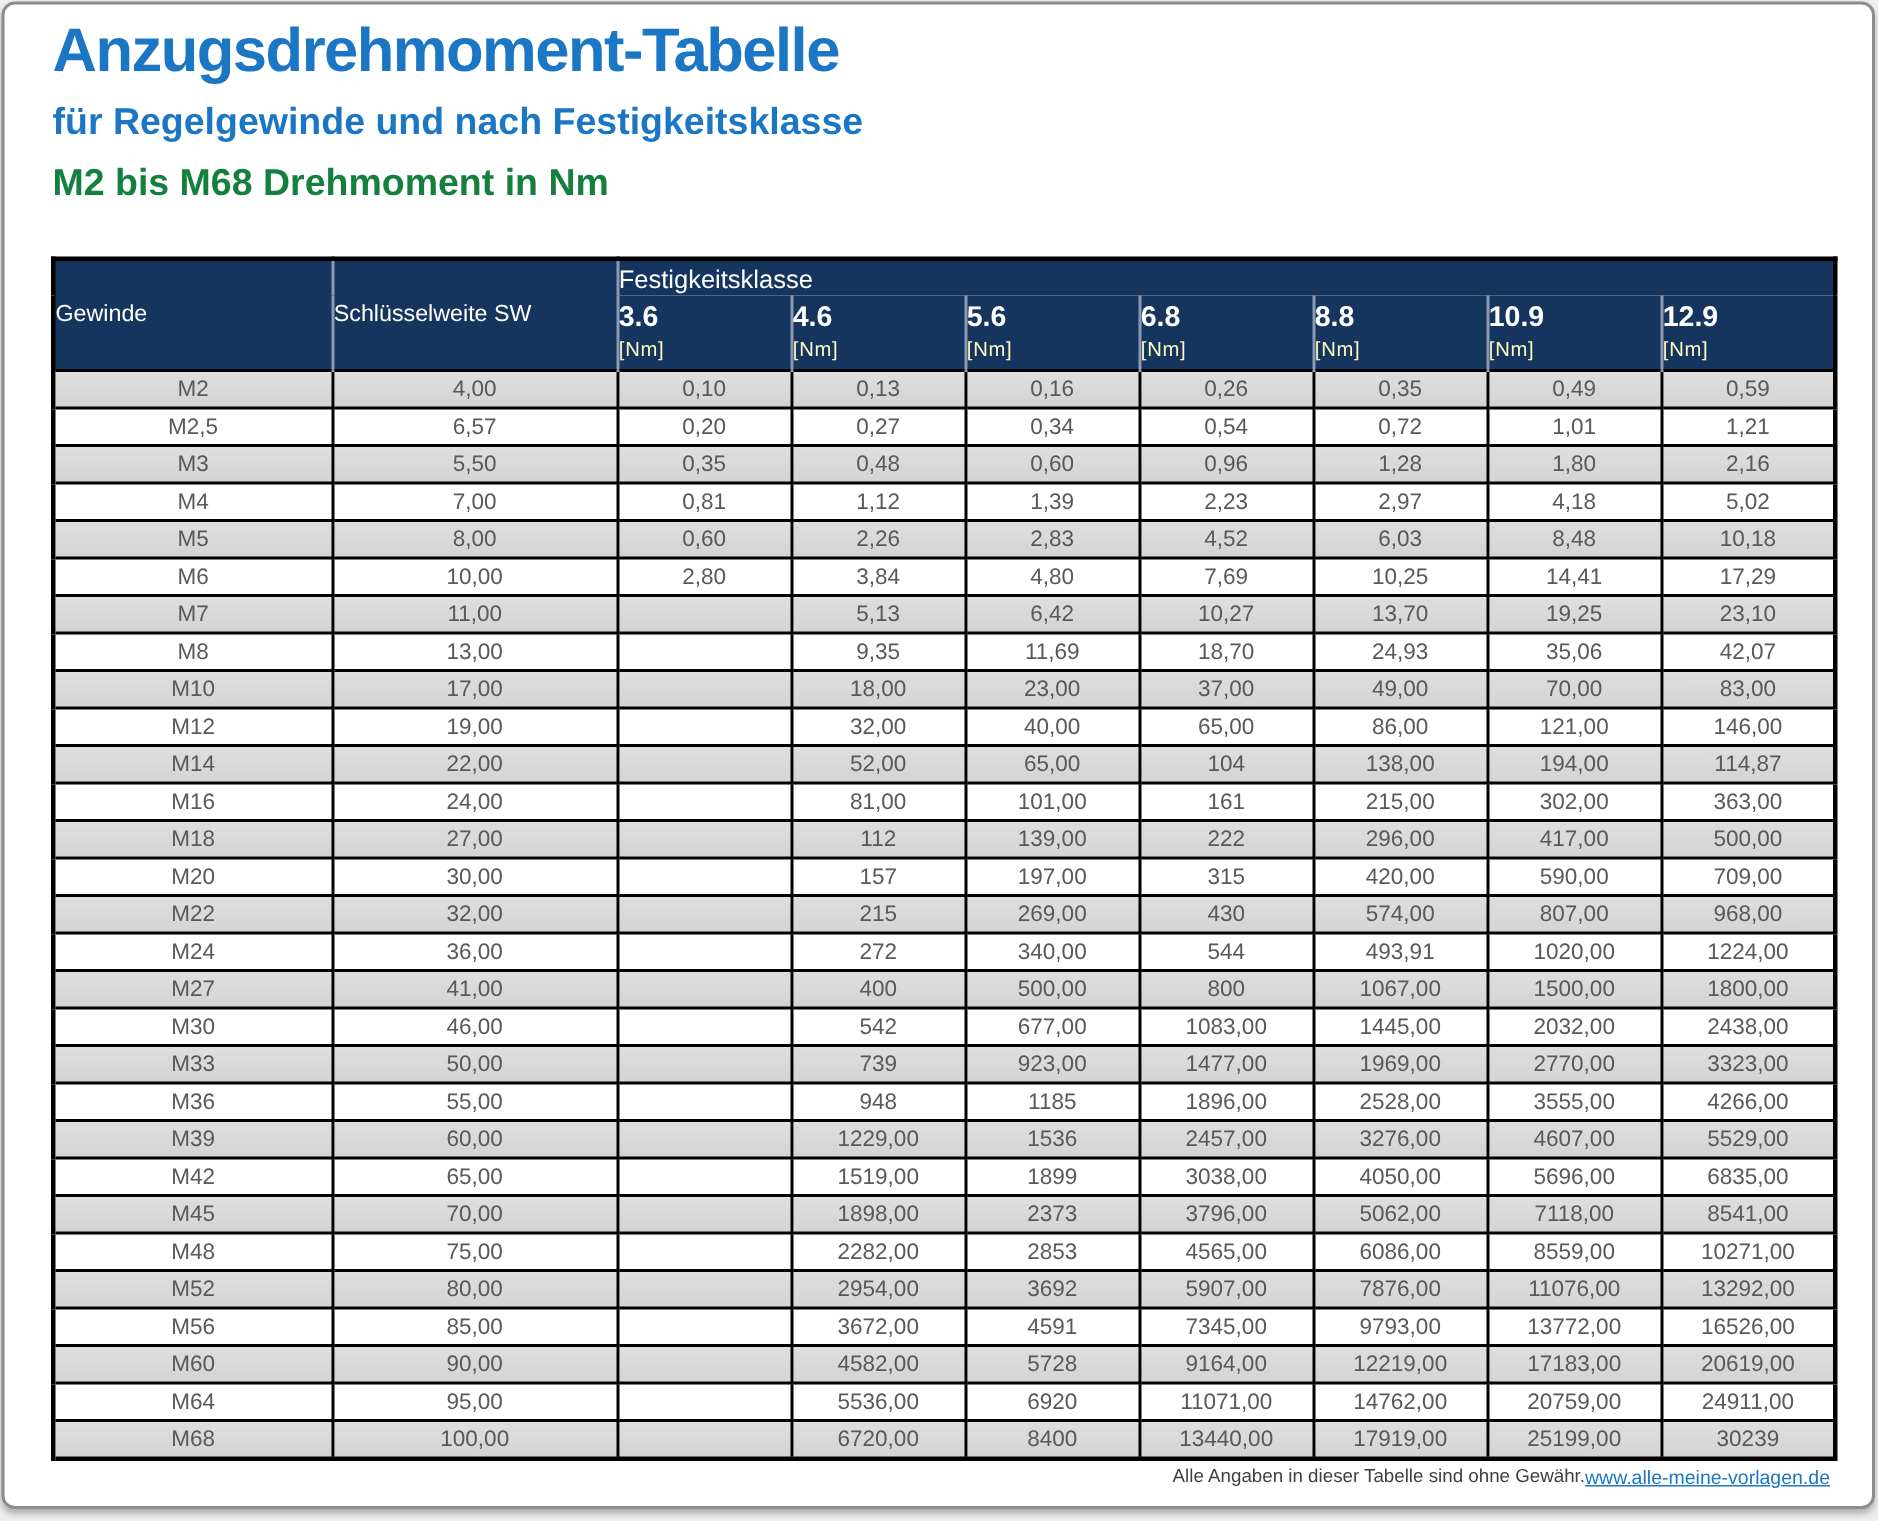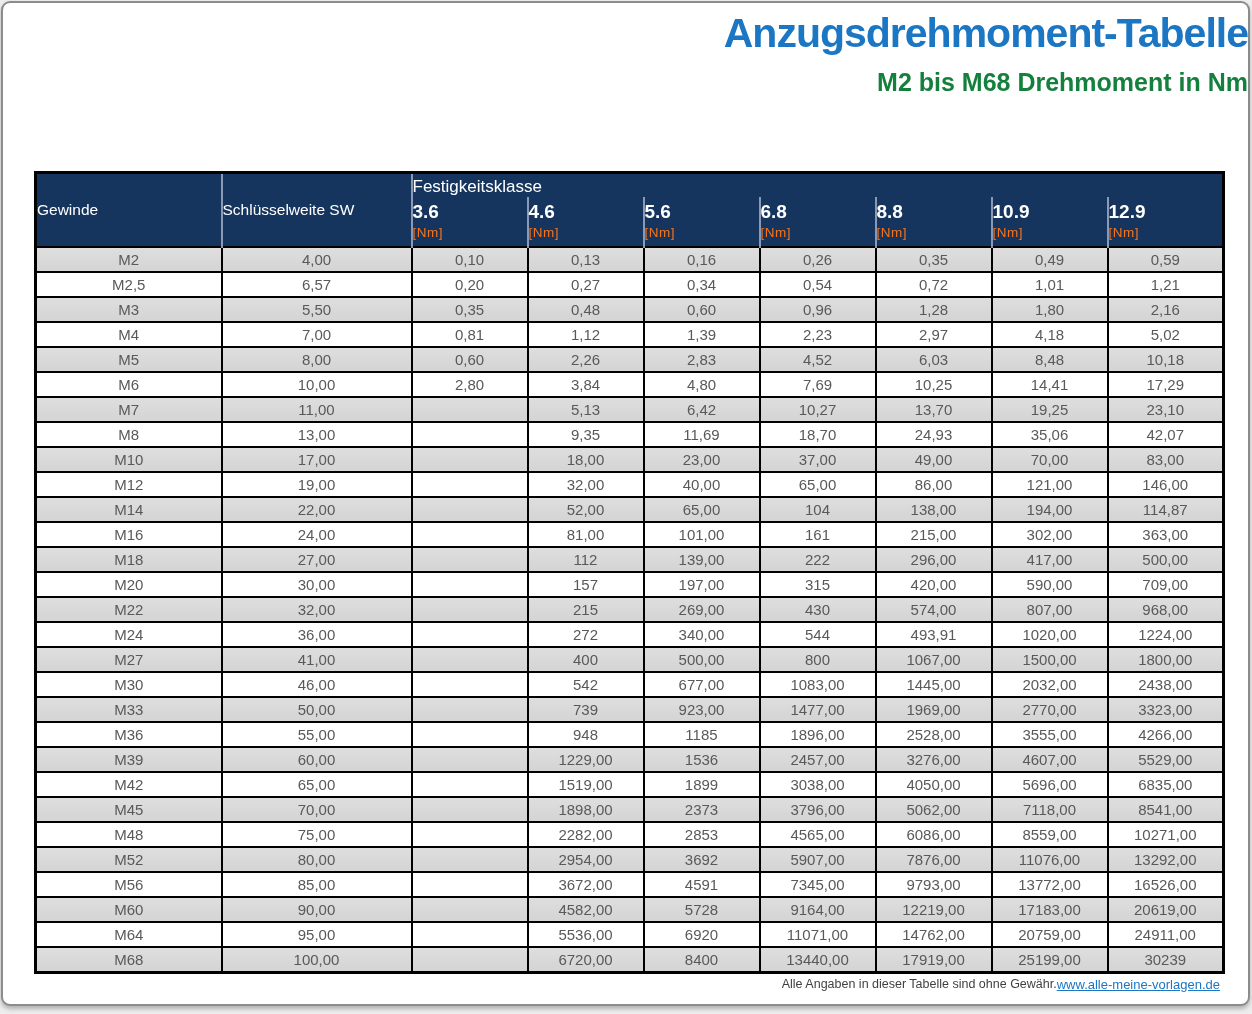--- a/index.html
+++ b/index.html
@@ -11,21 +11,21 @@
   }
   .page {
     position: absolute; left: 1px; top: 1px;
     width: 1249px; height: 1005px;
     background: #ffffff;
     border: 2px solid #8c8c8c;
     border-radius: 9px;
     box-shadow: 0 3px 4px rgba(0,0,0,0.25);
     overflow: hidden;
   }
-  .titles { text-align: right; padding-top: 8px; padding-left: 32px; }
+  .titles { text-align: left; padding-top: 8px; padding-left: 32px; }
   .title-main {
     font-size: 41px; font-weight: bold; color: #1b76c4;
     letter-spacing: -1px; line-height: 1.1;
   }
   .title-sub { font-size: 25px; font-weight: bold; color: #1b76c4; margin-top: 12px; line-height: 1.1; }
   .title-sub2 { font-size: 25px; font-weight: bold; color: #15803d; margin-top: 13px; line-height: 1.1; }
 
   table.torque {
     position: absolute; left: 31px; top: 168px;
     width: 1191px;
@@ -40,21 +40,21 @@
     vertical-align: middle; text-align: left;
   }
   th.fk-group {
     height: 24px; font-size: 17px; padding-top: 3px;
     border-left: 2px solid #8b99b4;
   }
   th.hcell { font-size: 15.5px; }
   th.hcell.sw { border-left: 2px solid #8b99b4; }
   th.ccell { border-left: 2px solid #8b99b4; height: 50px; padding-bottom: 3px; }
   .cnum { font-size: 19px; font-weight: bold; line-height: 1.3; }
-  .cunit { font-size: 13.5px; color: #f97316; letter-spacing: 0.5px; margin-top: 1px; }
+  .cunit { font-size: 13.5px; color: #fef9c3; letter-spacing: 0.5px; margin-top: 1px; }
 
   tbody td {
     height: 25px;
     border: 2px solid #000;
     text-align: center; vertical-align: middle;
     font-size: 15px; color: #595959;
     background: #ffffff;
     overflow: hidden; white-space: nowrap;
   }
   tbody tr:nth-child(odd) td {
@@ -70,20 +70,21 @@
   .footer-note { font-size: 12.5px; color: #3f3f3f; }
   .footer-link { font-size: 13px; color: #1b76c4; text-decoration: underline; cursor: pointer; }
 </style>
 </head>
 <body>
 
 <div class="page">
 
   <div class="titles">
     <div class="title-main">Anzugsdrehmoment-Tabelle</div>
+    <div class="title-sub">für Regelgewinde und nach Festigkeitsklasse</div>
     <div class="title-sub2">M2 bis M68 Drehmoment in Nm</div>
   </div>
 
   <table class="torque">
     <colgroup>
       <col class="c-gewinde">
       <col class="c-sw">
       <col>
         <col>
         <col>

